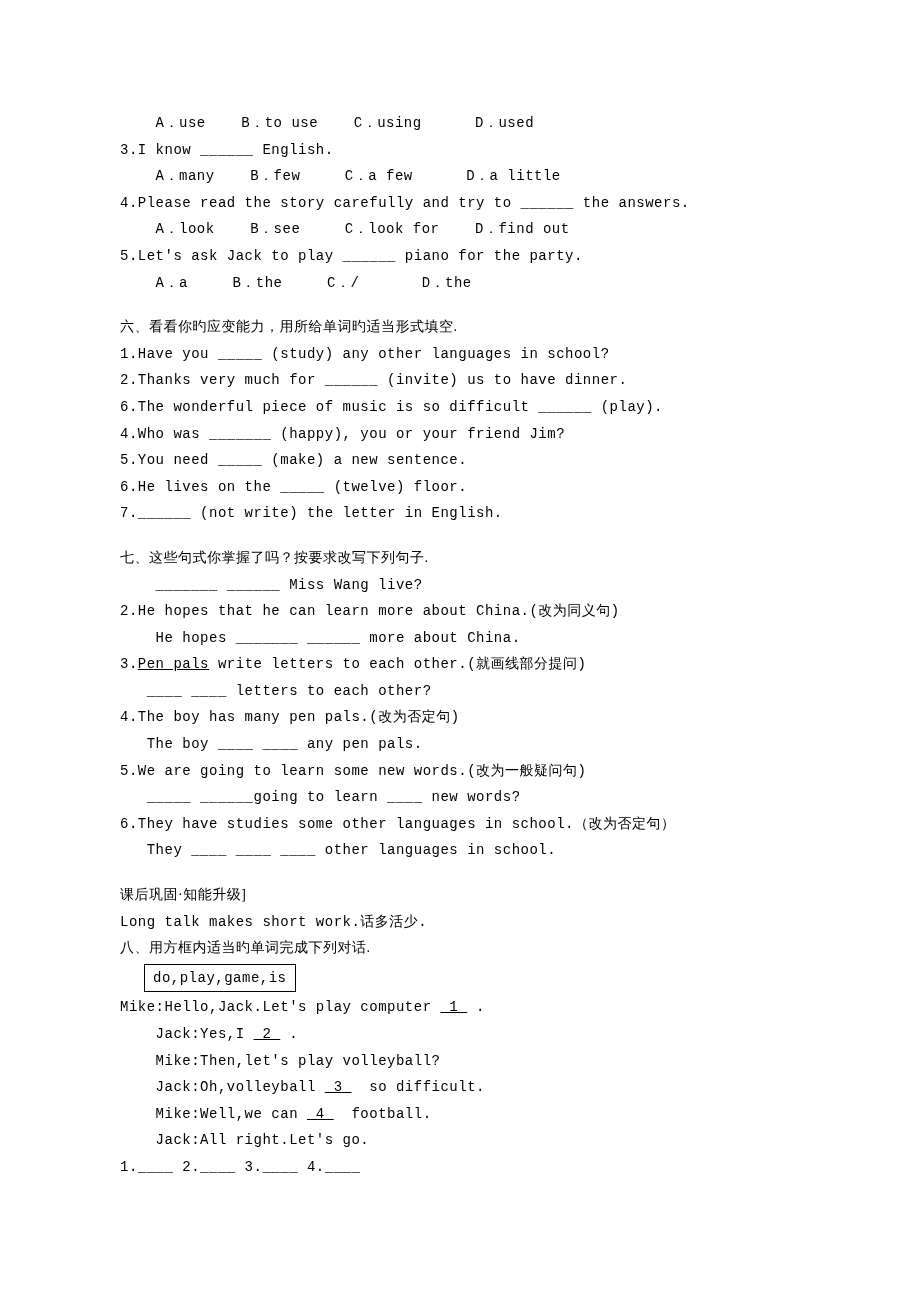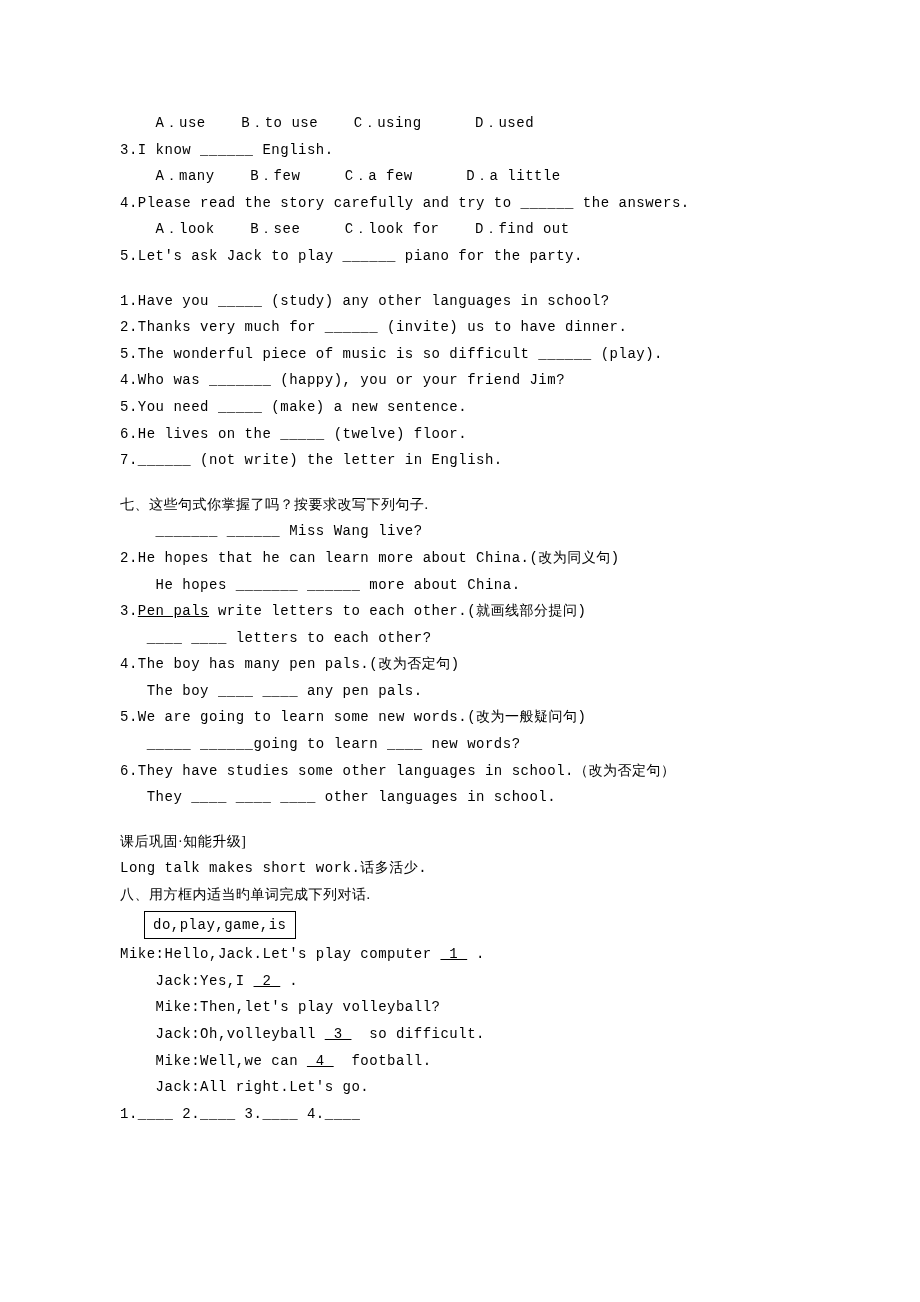--- a/index.html
+++ b/index.html
@@ -44,26 +44,28 @@
 <body>
 
 <div class="page mono">
 
   <div class="line">    A．use    B．to use    C．using      D．used</div>
   <div class="line">3.I know ______ English.</div>
   <div class="line">    A．many    B．few     C．a few      D．a little</div>
   <div class="line">4.Please read the story carefully and try to ______ the answers.</div>
   <div class="line">    A．look    B．see     C．look for    D．find out</div>
   <div class="line">5.Let's ask Jack to play ______ piano for the party.</div>
+  <div class="line">    A．a     B．the     C．/       D．the</div>
 
   <div class="section-gap"></div>
 
+  <div class="line chinese">六、看看你旳应变能力，用所给单词旳适当形式填空.</div>
   <div class="line">1.Have you _____ (study) any other languages in school?</div>
   <div class="line">2.Thanks very much for ______ (invite) us to have dinner.</div>
-  <div class="line">5.The wonderful piece of music is so difficult ______ (play).</div>
+  <div class="line">6.The wonderful piece of music is so difficult ______ (play).</div>
   <div class="line">4.Who was _______ (happy), you or your friend Jim?</div>
   <div class="line">5.You need _____ (make) a new sentence.</div>
   <div class="line">6.He lives on the _____ (twelve) floor.</div>
   <div class="line">7.______ (not write) the letter in English.</div>
 
   <div class="section-gap"></div>
 
   <div class="line chinese">七、这些句式你掌握了吗？按要求改写下列句子.</div>
   <div class="line">    _______ ______ Miss Wang live?</div>
   <div class="line">2.He hopes that he can learn more about China.(改为同义句)</div>

